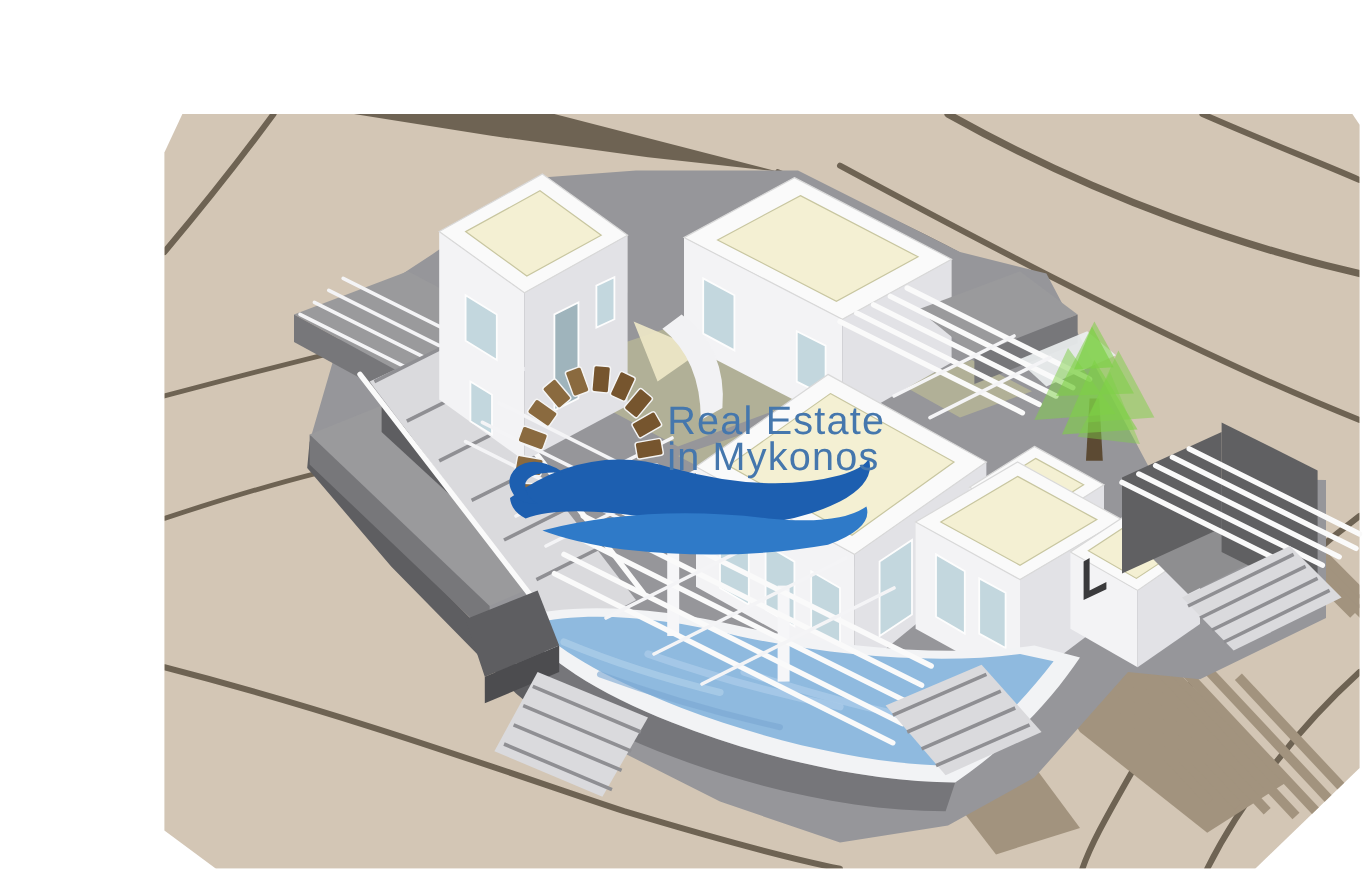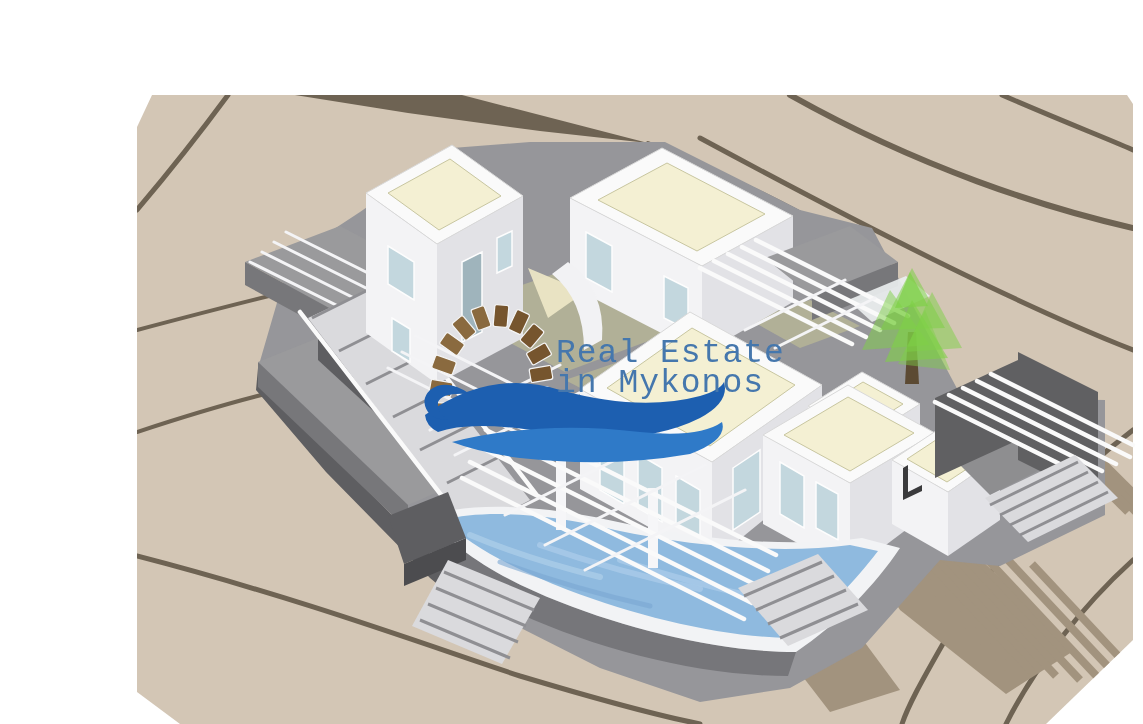--- a/index.html
+++ b/index.html
@@ -1,17 +1,17 @@
 <!DOCTYPE html>
 <html><head>
 <meta charset="utf-8">
 <style>
   html,body{margin:0;padding:0;background:#ffffff;}
   .stage{position:relative;width:1143px;height:724px;background:#ffffff;overflow:hidden;
-         font-family:Liberation Mono, monospace;border-radius:13px;}
+         font-family:Liberation Sans, sans-serif;border-radius:13px;}
   svg{position:absolute;left:0;top:0;}
   
   .contour{fill:none;stroke-linecap:round;}
   .wallL{fill:#f3f3f5;}
   .wallR{fill:#e2e2e6;}
   .par{fill:#fafafa;stroke:#d9d9d9;stroke-width:1;}
   .roofIn{stroke:#c8c6a0;stroke-width:1;}
   .win{fill:#c3d7de;stroke:#fdfdfd;stroke-width:1.5;}
   .beam{stroke:#fafafa;stroke-width:4.5;stroke-linecap:round;}
   .beamThin{stroke:#f4f4f6;stroke-width:3;stroke-linecap:round;}

